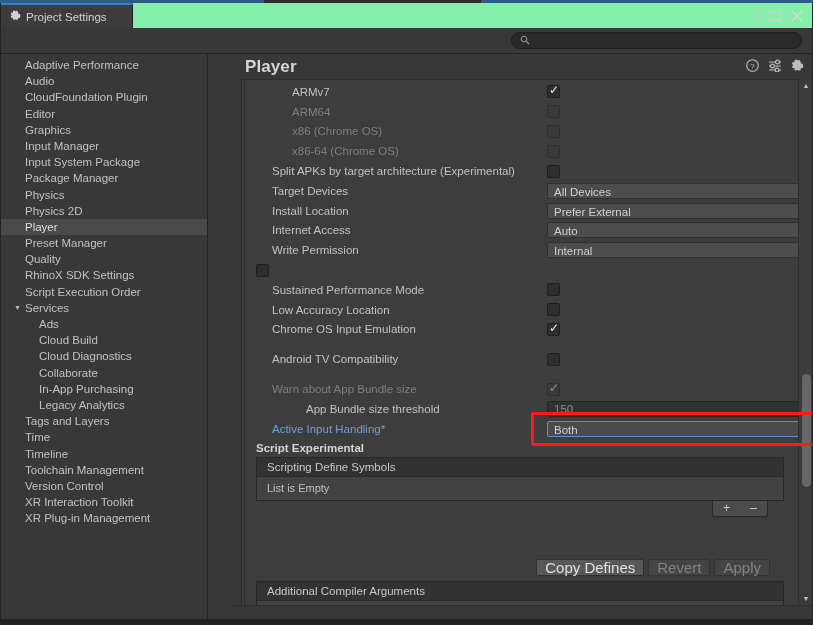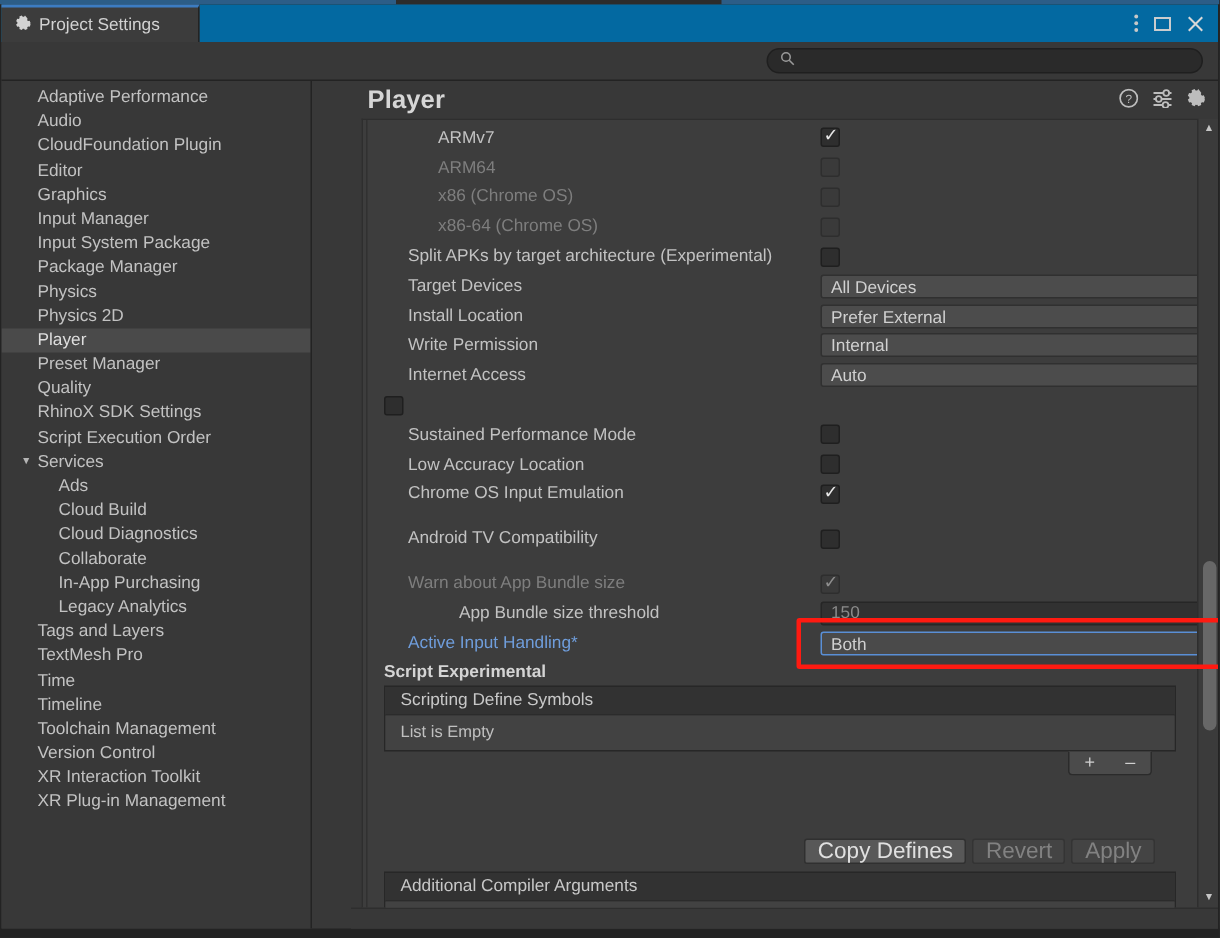--- a/index.html
+++ b/index.html
@@ -45,21 +45,21 @@
     width: 813px; height: 617px;
     background: #383838;
     border: 1px solid #232323;
     border-top: none;
     display: flex; flex-direction: column;
   }
 
   
   .tabbar {
     position: relative; height: 25px;
-    background: #0369a1;
+    background: #86efac;
     display: flex; align-items: stretch;
     flex: none;
   }
   .tab {
     position: relative;
     display: flex; align-items: center; gap: 5px;
     padding: 0 14px 0 9px;
     height: 25px;
     background: #3c3c3c;
     color: #d2d2d2;
@@ -372,21 +372,20 @@
           <div class="side-item"><span>RhinoX SDK Settings</span></div>
           <div class="side-item"><span>Script Execution Order</span></div>
           <div class="side-item"><span class="arrow">▼</span><span>Services</span></div>
           <div class="side-item child"><span>Ads</span></div>
           <div class="side-item child"><span>Cloud Build</span></div>
           <div class="side-item child"><span>Cloud Diagnostics</span></div>
           <div class="side-item child"><span>Collaborate</span></div>
           <div class="side-item child"><span>In-App Purchasing</span></div>
           <div class="side-item child"><span>Legacy Analytics</span></div>
           <div class="side-item"><span>Tags and Layers</span></div>
-          <div class="side-item"><span>TextMesh Pro</span></div>
           <div class="side-item"><span>Time</span></div>
           <div class="side-item"><span>Timeline</span></div>
           <div class="side-item"><span>Toolchain Management</span></div>
           <div class="side-item"><span>Version Control</span></div>
           <div class="side-item"><span>XR Interaction Toolkit</span></div>
           <div class="side-item"><span>XR Plug-in Management</span></div>
         </div>
 
       <div class="main">
         <div class="main-header">
@@ -446,30 +445,30 @@
                   </div>
                 </div>
                 <div class="row">
                   <div class="lbl">Install Location</div>
                   <div class="dd">
                     <span>Prefer External</span>
                     <span class="caret">▼</span>
                   </div>
                 </div>
                 <div class="row">
+                  <div class="lbl">Internet Access</div>
+                  <div class="dd">
+                    <span>Auto</span>
+                    <span class="caret">▼</span>
+                  </div>
+                </div>
+                <div class="row">
                   <div class="lbl">Write Permission</div>
                   <div class="dd">
                     <span>Internal</span>
-                    <span class="caret">▼</span>
-                  </div>
-                </div>
-                <div class="row">
-                  <div class="lbl">Internet Access</div>
-                  <div class="dd">
-                    <span>Auto</span>
                     <span class="caret">▼</span>
                   </div>
                 </div>
                 <div class="row">
                   <div class="cb"></div>
                 </div>
                 <div class="row">
                   <div class="lbl">Sustained Performance Mode</div>
                   <div class="cb"></div>
                 </div>

